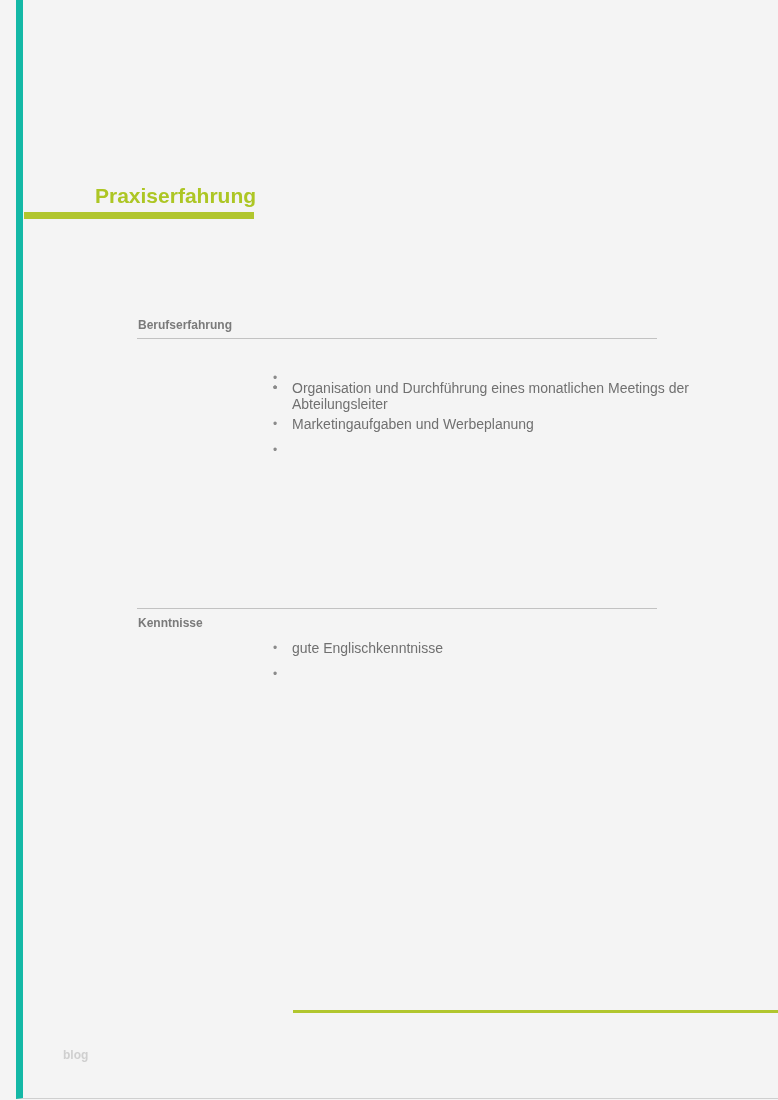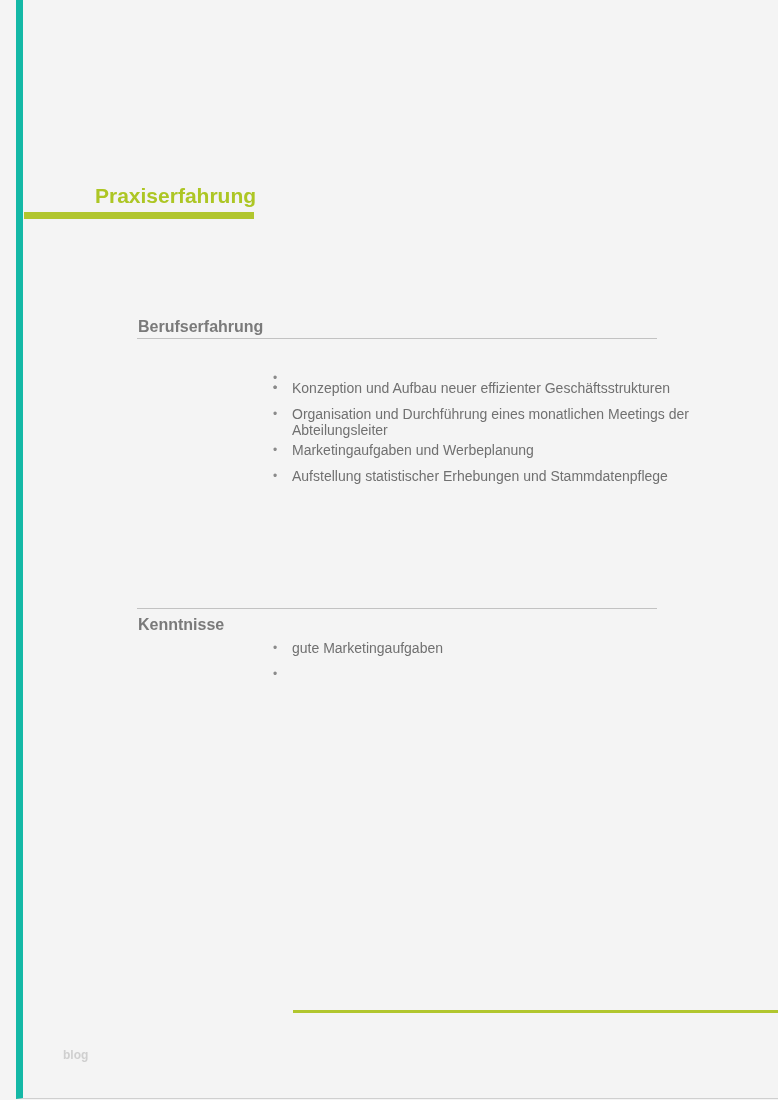--- a/index.html
+++ b/index.html
@@ -38,21 +38,21 @@
       position: absolute;
       left: 1px;
       top: 212px;
       width: 230px;
       height: 7px;
       background: #b1c62e;
     }
     .section-heading {
       position: absolute;
       left: 115px;
-      font-size: 16px;
+      font-size: 12px;
       font-weight: bold;
       color: #7a7a7a;
     }
     .section-rule {
       position: absolute;
       left: 114px;
       width: 520px;
       height: 1px;
       background: #c2c2c2;
     }
@@ -102,29 +102,29 @@
 
   <div class="main-title">Praxiserfahrung</div>
   <div class="title-bar"></div>
 
   <div class="section-heading" style="top:318px;">Berufserfahrung</div>
   <div class="section-rule" style="top:338px;"></div>
 
   <ul class="list" style="top:370px; width:420px;">
     <li><span class="bullet">•</span></li>
     <li><span class="bullet">•</span></li>
-    <li><span class="bullet">•</span><span>Konzeption und Aufbau neuer effizienter Geschäftsstrukturen</span></li>
+    <li><span class="bullet">•</span></li>
     <li style="margin-bottom:4px;"><span class="bullet">•</span><span>Organisation und Durchführung eines monatlichen Meetings der Abteilungsleiter</span></li>
     <li><span class="bullet">•</span><span>Marketingaufgaben und Werbeplanung</span></li>
-    <li><span class="bullet">•</span><span>Aufstellung statistischer Erhebungen und Stammdatenpflege</span></li>
+    <li><span class="bullet">•</span></li>
   </ul>
 
   <div class="section-heading" style="top:588px;margin-top:28px;">Kenntnisse</div>
   <div class="section-rule" style="top:608px;"></div>
 
   <ul class="list" style="top:640px; width:420px;">
-    <li><span class="bullet">•</span><span>gute Marketingaufgaben</span></li>
+    <li><span class="bullet">•</span><span>gute Englischkenntnisse</span></li>
     <li><span class="bullet">•</span></li>
   </ul>
 
   <div class="bottom-bar"></div>
   <div class="footer-mark">blog</div>
 </div>
 
 </body></html>

